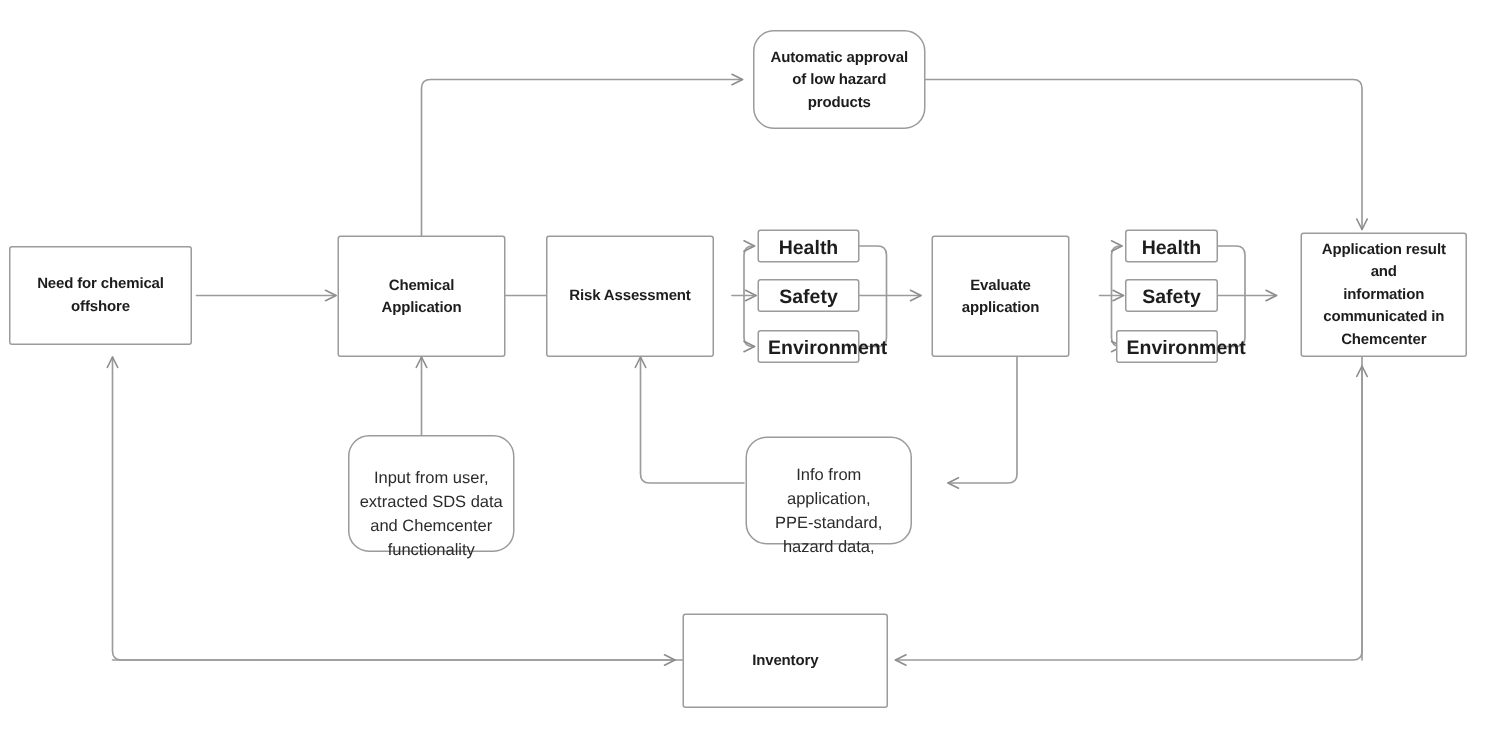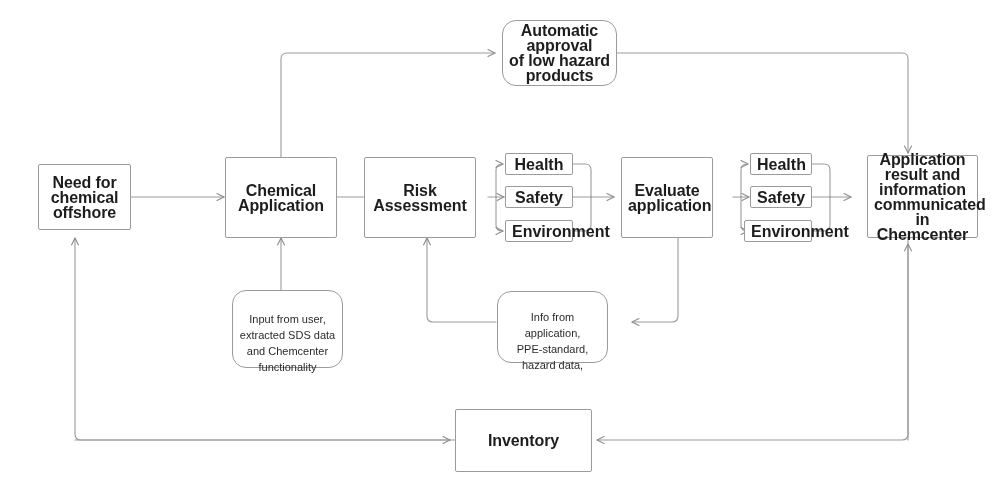--- a/index.html
+++ b/index.html
@@ -48,34 +48,34 @@
     white-space: pre-line;
   }
   .node.rect {
     border-radius: 2px;
   }
   .node.rounded {
     border-radius: 14px;
   }
   .node.strong .lbl {
     font-weight: bold;
-    font-size: 16px;
+    font-size: 10px;
     line-height: 15px;
     letter-spacing: -0.1px;
   }
   .node.light .lbl {
     font-weight: normal;
     font-size: 11px;
     line-height: 16px;
     color: #2b2b2b;
     margin-top: 28px;
   }
   .node.small .lbl {
     font-weight: bold;
-    font-size: 16px;
+    font-size: 13px;
     line-height: 13px;
   }
 </style>
 </head>
 <body>
 
 <div id="canvas">
 
   <svg class="edges" viewBox="0 0 1001 494" width="1001" height="494">
     <defs>
@@ -123,21 +123,21 @@
 
       <path d="M455,440 L81,440 Q75,440 75,434 L75,238" marker-end="url(#ah)"></path>
 
       <path d="M75,440 L450,440" marker-end="url(#ah)"></path>
 
       <path d="M908,440 L908,244" marker-end="url(#ah)"></path>
 
     </g>
   </svg>
 
-  <div class="node rect strong" style="left:38px; top:164px; width:93px; height:66px;">
+  <div class="node rect strong" style="left:6px; top:164px; width:122px; height:66px;">
     <span class="lbl">Need for chemical
 offshore</span>
   </div>
 
   <div class="node rect strong" style="left:225px; top:157px; width:112px; height:81px;">
     <span class="lbl">Chemical Application</span>
   </div>
 
   <div class="node rect strong" style="left:364px; top:157px; width:112px; height:81px;">
     <span class="lbl">Risk Assessment</span>

